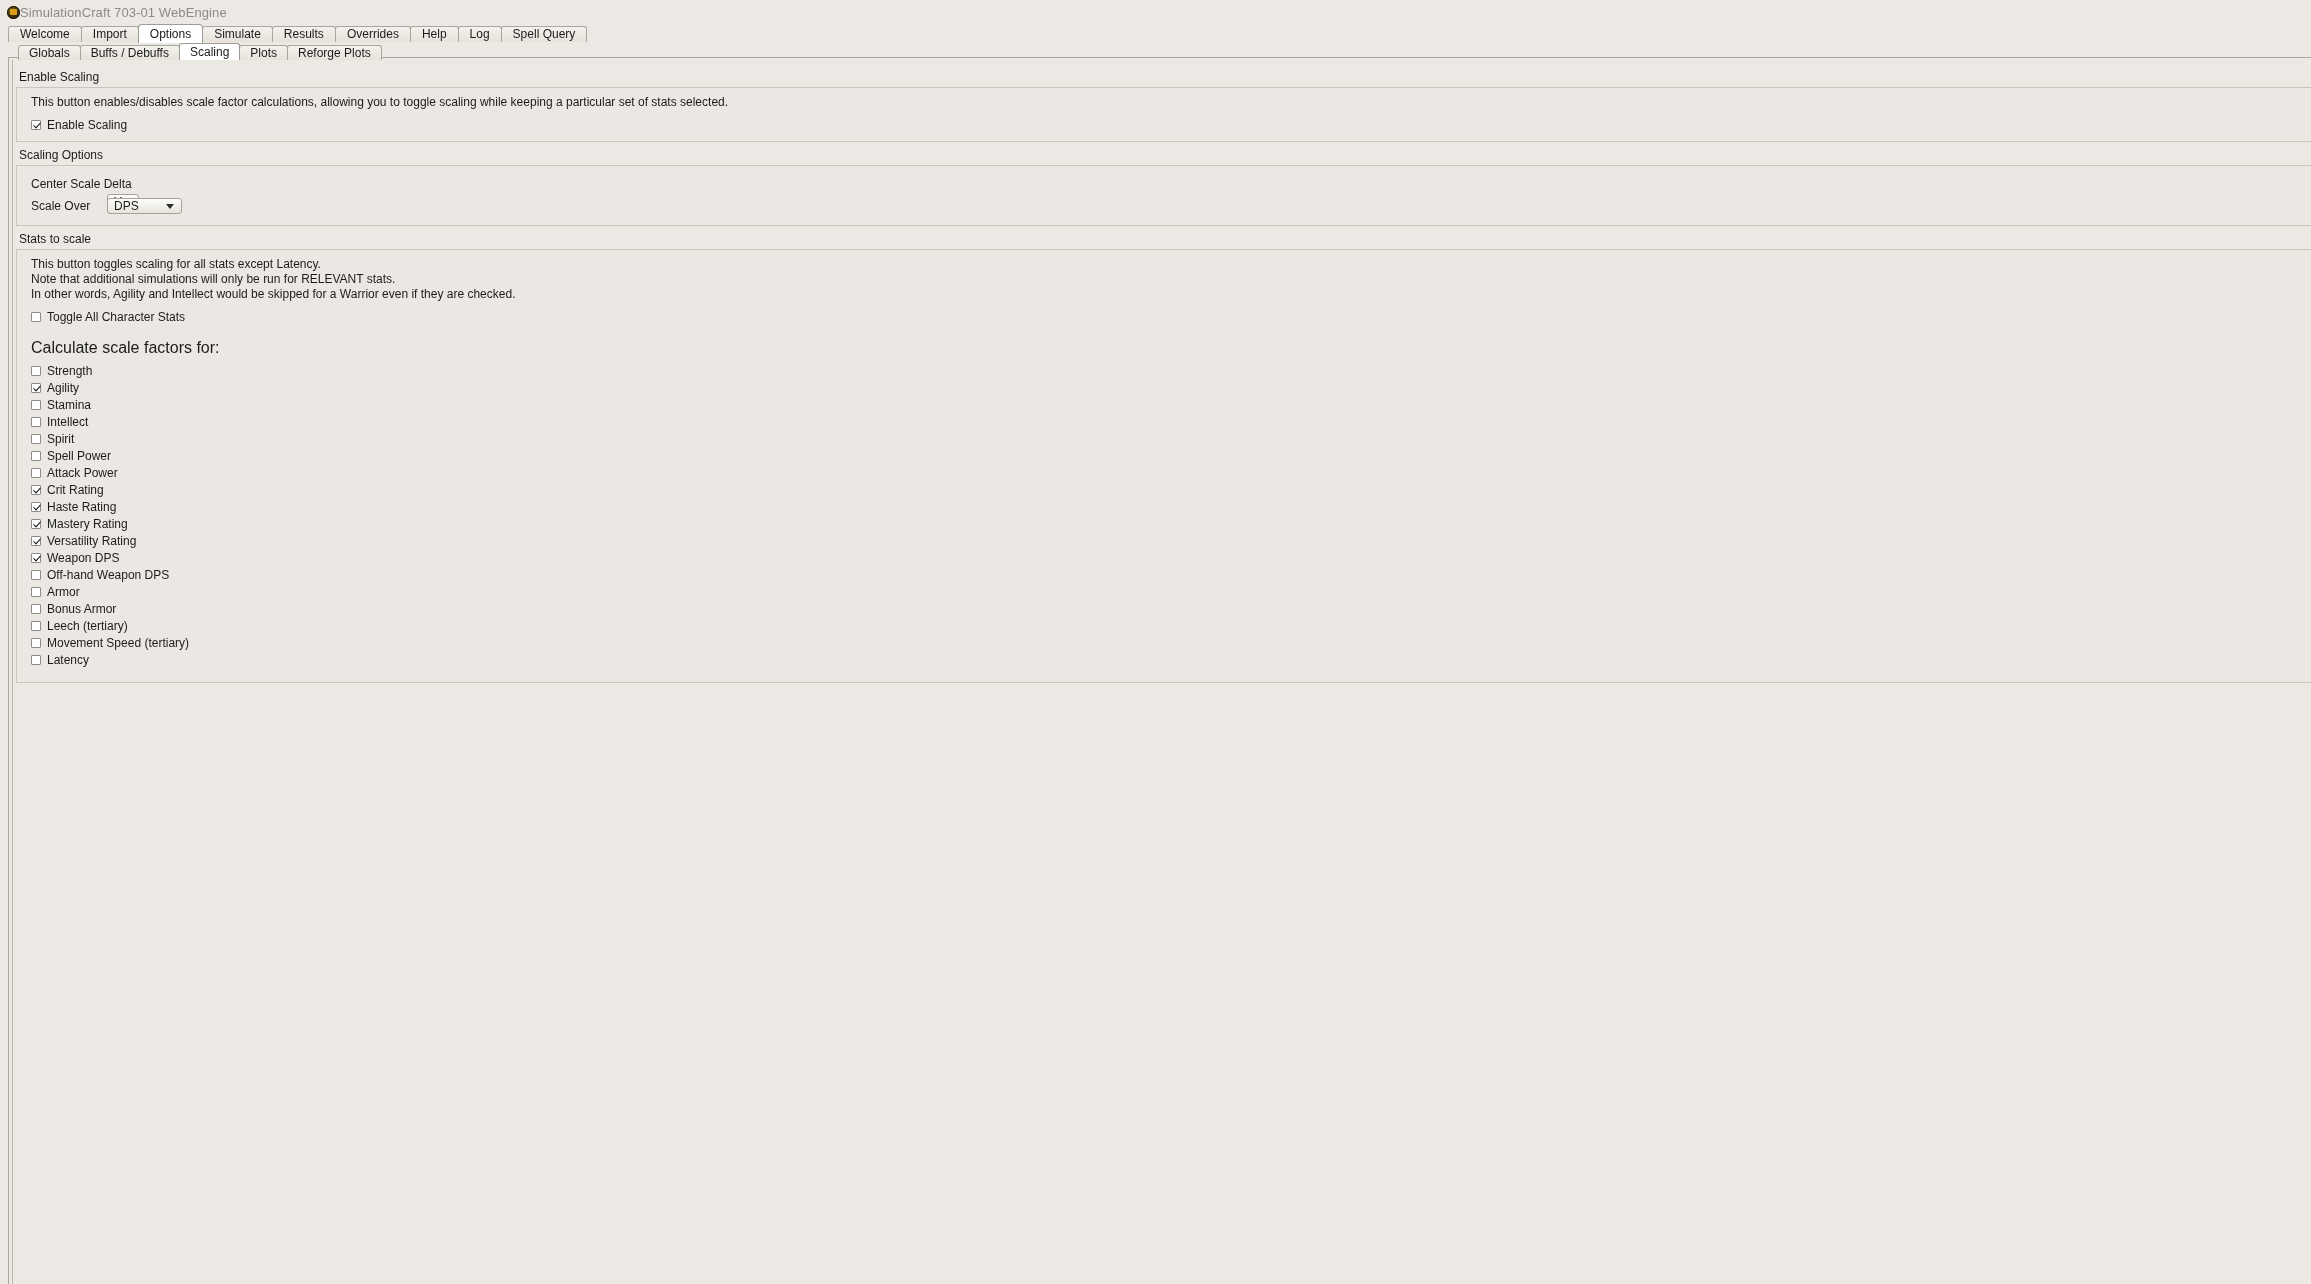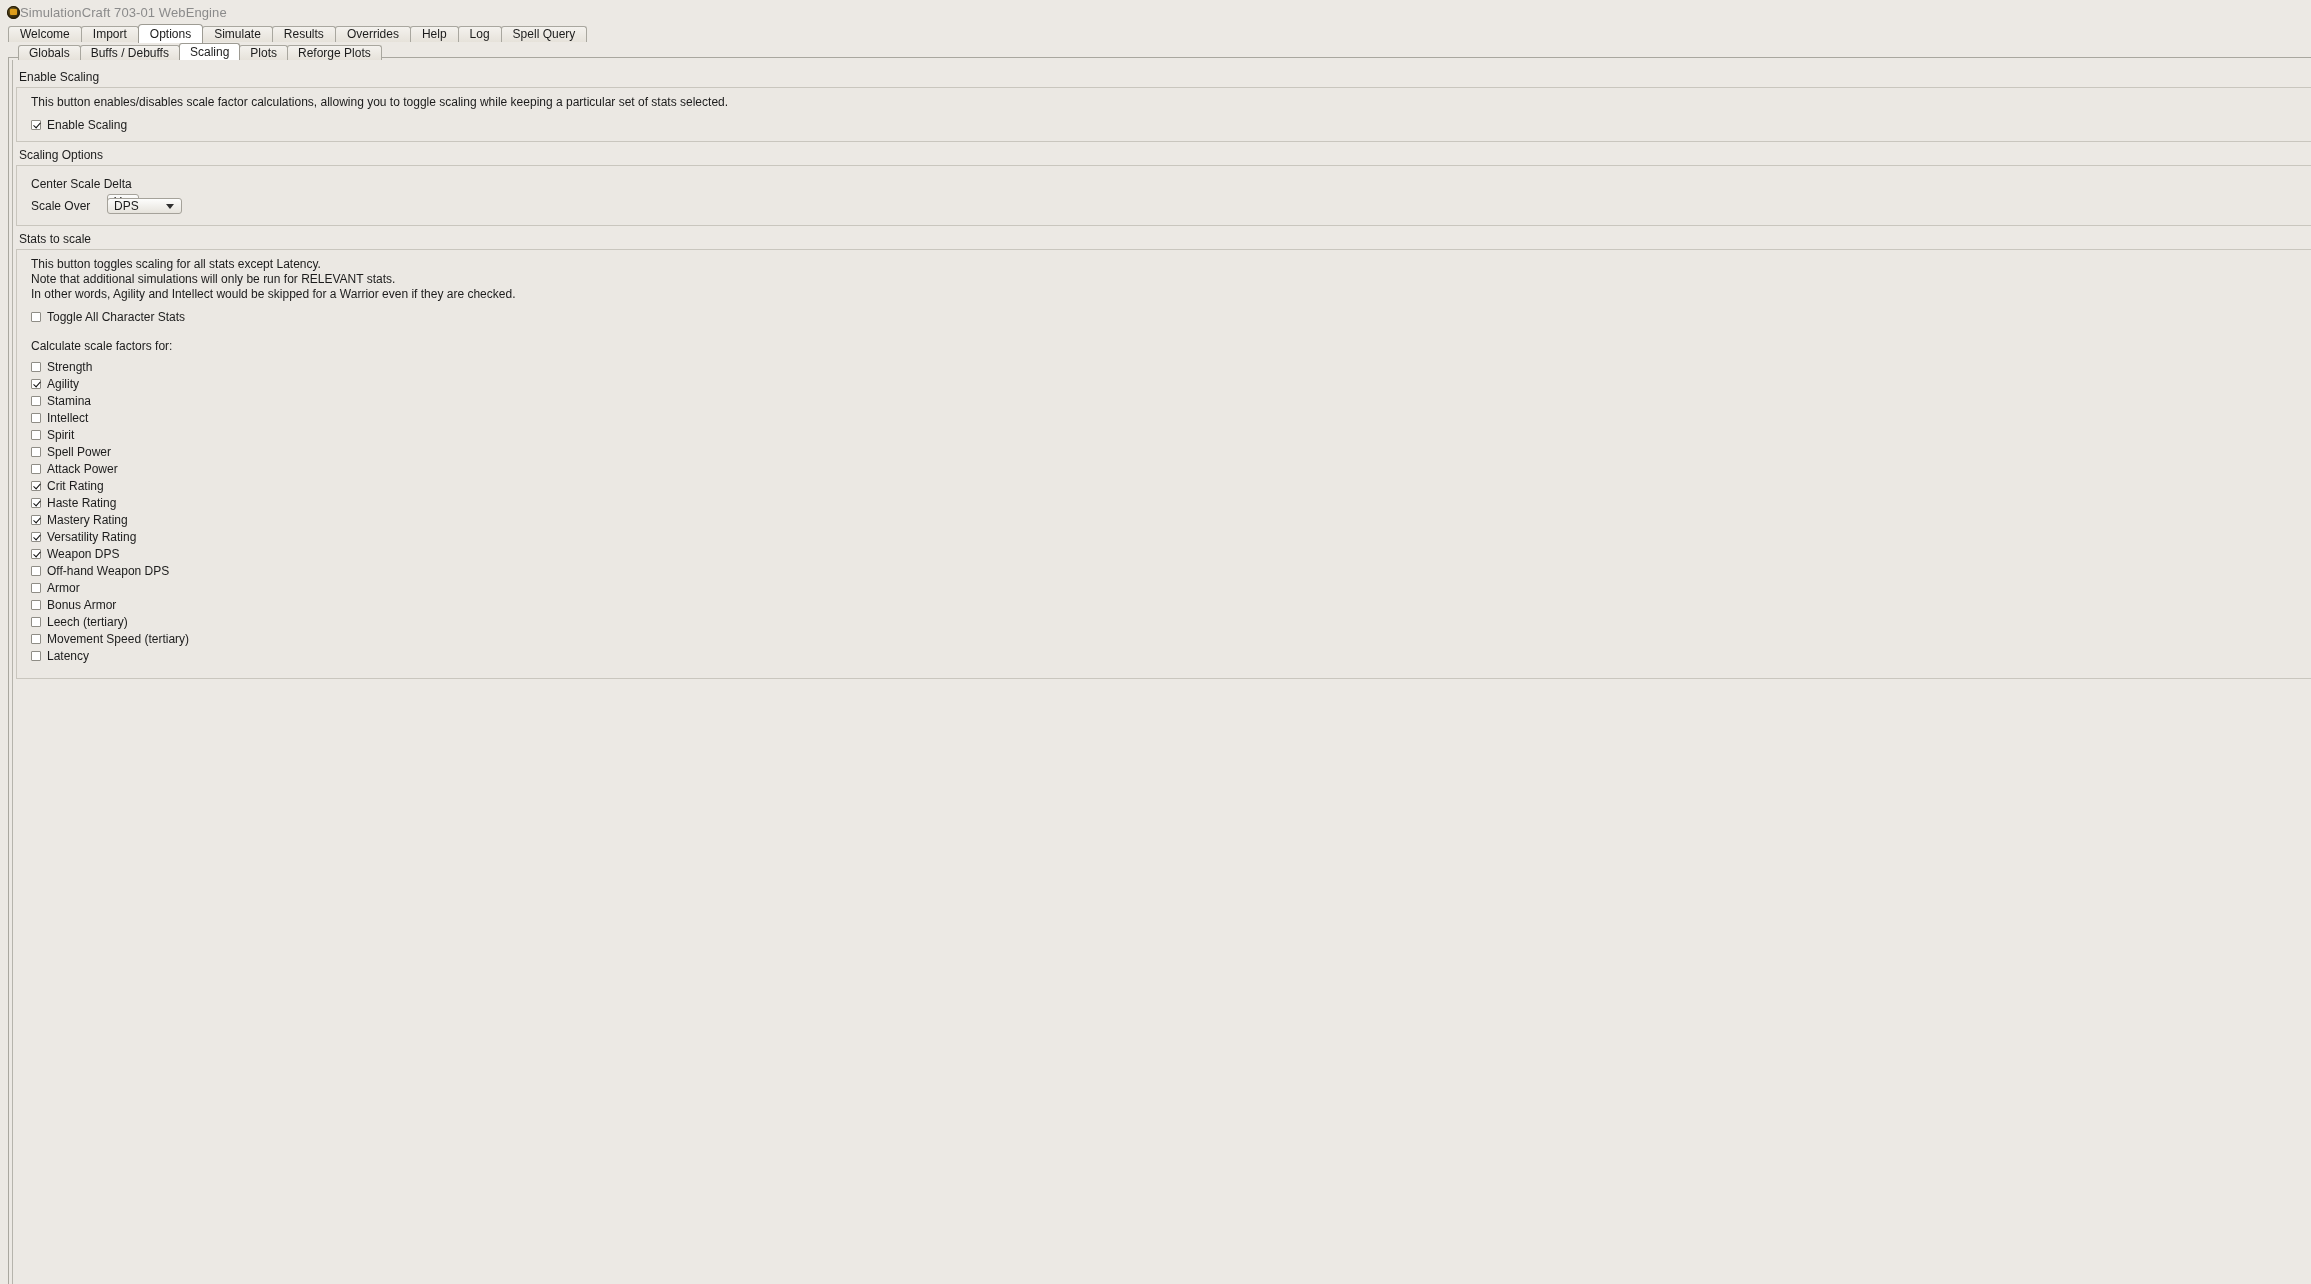--- a/index.html
+++ b/index.html
@@ -233,21 +233,21 @@
     width: 0; height: 0;
     margin-top: -2px;
     border-left: 4px solid transparent;
     border-right: 4px solid transparent;
     border-top: 5px solid #2f2f2f;
   }
   .combo-sm { width: 32px; margin-top: 35px; }
   .combo-lg { width: 75px; }
 
   .stats-label {
-    font-size: 12px;
+    font-size: 16px;
     margin: 14px 12px 5px 0;
     white-space: nowrap;
   }
 </style>
 </head>
 <body>
 
 <div class="titlebar">
   <div class="app-icon"></div>
   <div class="title-text">SimulationCraft 703-01 WebEngine</div>

